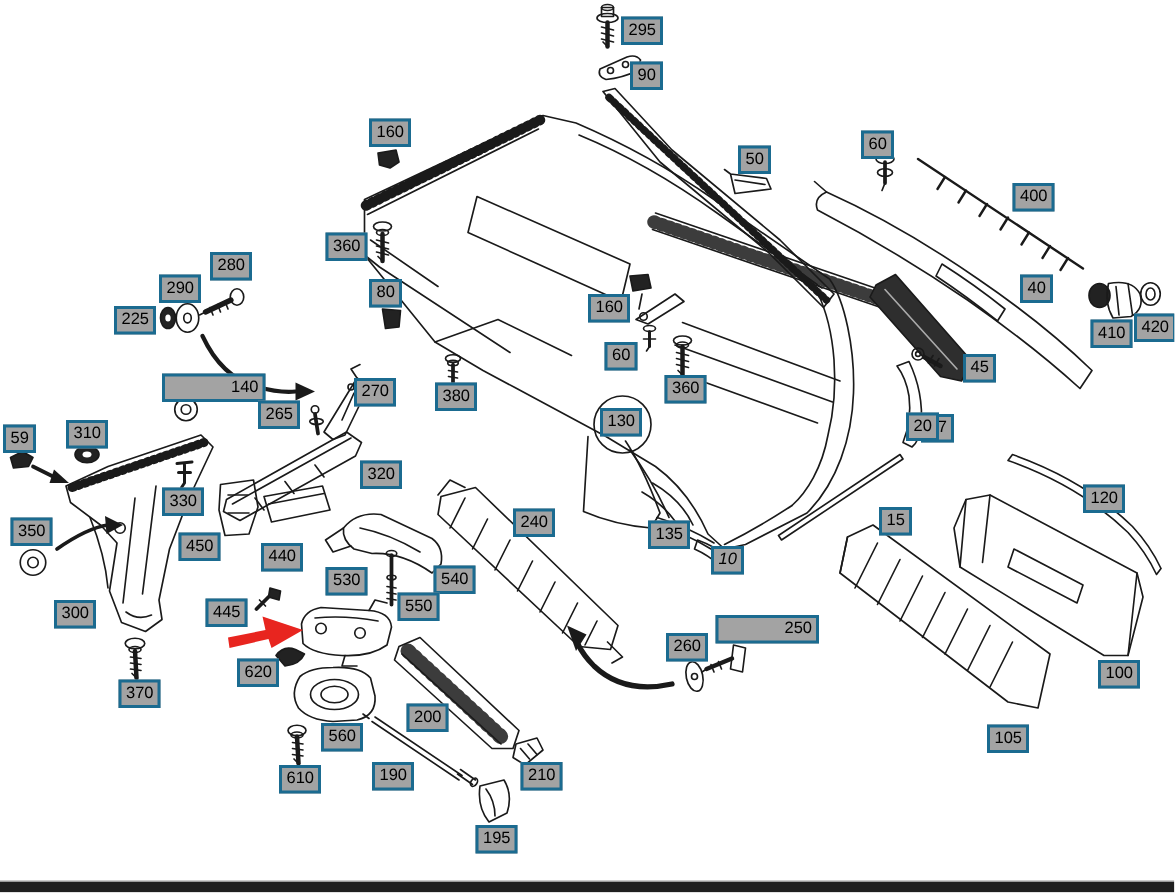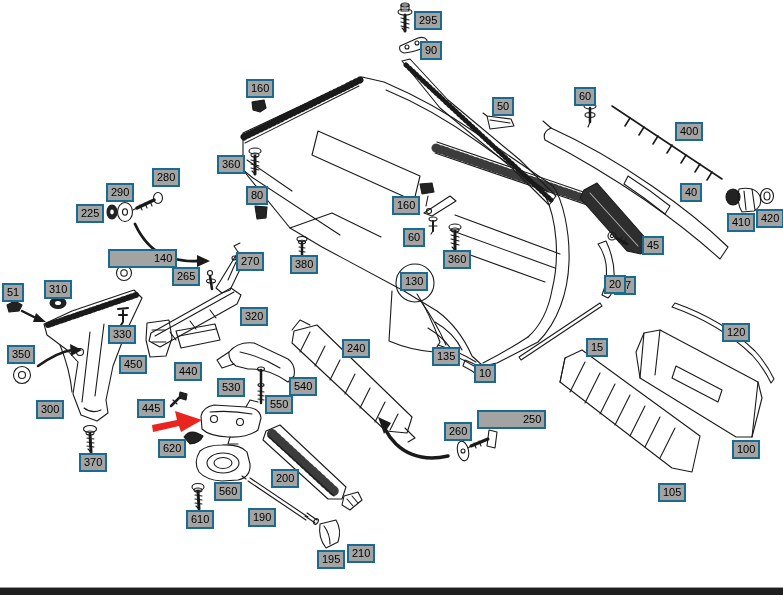--- a/index.html
+++ b/index.html
@@ -346,54 +346,54 @@
 
   <polygon points="152,425 177,420 175,411 202,420 181,432 179,426 153,432" fill="#e8251f" stroke="none"></polygon>
 </svg>
 
 <div class="labels" id="labels-layer">
       <div class="part-label" style="left: 414px; top: 11px;">295</div>
       <div class="part-label" style="left: 420px; top: 41px;">90</div>
       <div class="part-label" style="left: 246px; top: 79px;">160</div>
       <div class="part-label" style="left: 217px; top: 155px;">360</div>
       <div class="part-label" style="left: 246px; top: 186px;">80</div>
-      <div class="part-label" style="left: 152px; top: 168px;">280</div>
+      <div class="part-label" style="left: 140px; top: 168px;">280</div>
       <div class="part-label" style="left: 106px; top: 183px;">290</div>
       <div class="part-label" style="left: 76px; top: 204px;">225</div>
       <div class="part-label" style="left: 108px; top: 249px; padding-left: 44px;">140</div>
       <div class="part-label" style="left: 172px; top: 267px;">265</div>
       <div class="part-label" style="left: 236px; top: 252px;">270</div>
       <div class="part-label" style="left: 290px; top: 255px;">380</div>
-      <div class="part-label" style="left: 2px; top: 283px;">51</div>
+      <div class="part-label" style="left: 2px; top: 283px;">59</div>
       <div class="part-label" style="left: 44px; top: 280px;">310</div>
       <div class="part-label" style="left: 240px; top: 307px; text-align: center;">320</div>
       <div class="part-label" style="left: 108px; top: 325px;">330</div>
       <div class="part-label" style="left: 7px; top: 345px;">350</div>
       <div class="part-label" style="left: 119px; top: 355px;">450</div>
       <div class="part-label" style="left: 174px; top: 346px; margin-top: 16px;">440</div>
       <div class="part-label" style="left: 36px; top: 400px;">300</div>
       <div class="part-label" style="left: 137px; top: 399px;">445</div>
       <div class="part-label" style="left: 79px; top: 453px;">370</div>
       <div class="part-label" style="left: 158px; top: 439px;">620</div>
       <div class="part-label" style="left: 217px; top: 378px;">530</div>
       <div class="part-label" style="left: 289px; top: 377px;">540</div>
       <div class="part-label" style="left: 265px; top: 395px;">550</div>
       <div class="part-label" style="left: 342px; top: 339px;">240</div>
       <div class="part-label" style="left: 214px; top: 482px;">560</div>
       <div class="part-label" style="left: 186px; top: 510px;">610</div>
       <div class="part-label" style="left: 248px; top: 508px;">190</div>
       <div class="part-label" style="left: 271px; top: 469px;">200</div>
-      <div class="part-label" style="left: 347px; top: 508px; margin-top: 36px;">210</div>
+      <div class="part-label" style="left: 347px; top: 508px;">210</div>
       <div class="part-label" style="left: 317px; top: 550px;">195</div>
       <div class="part-label" style="left: 392px; top: 196px;">160</div>
       <div class="part-label" style="left: 403px; top: 228px;">60</div>
       <div class="part-label" style="left: 443px; top: 250px;">360</div>
       <div class="part-label" style="left: 400px; top: 272px;">130</div>
       <div class="part-label" style="left: 432px; top: 347px;">135</div>
-      <div class="part-label" style="left: 474px; top: 364px;">10</div>
+      <div class="part-label" style="left: 474px; top: 364px; font-style: italic;">10</div>
       <div class="part-label" style="left: 444px; top: 422px;">260</div>
       <div class="part-label" style="left: 477px; top: 410px; padding-left: 44px;">250</div>
       <div class="part-label" style="left: 492px; top: 97px;">50</div>
       <div class="part-label" style="left: 586px; top: 338px;">15</div>
       <div class="part-label" style="left: 574px; top: 87px;">60</div>
       <div class="part-label" style="left: 675px; top: 122px;">400</div>
       <div class="part-label" style="left: 680px; top: 183px;">40</div>
       <div class="part-label" style="left: 727px; top: 213px;">410</div>
       <div class="part-label" style="left: 756px; top: 209px;">420</div>
       <div class="part-label" style="left: 642px; top: 236px;">45</div>

